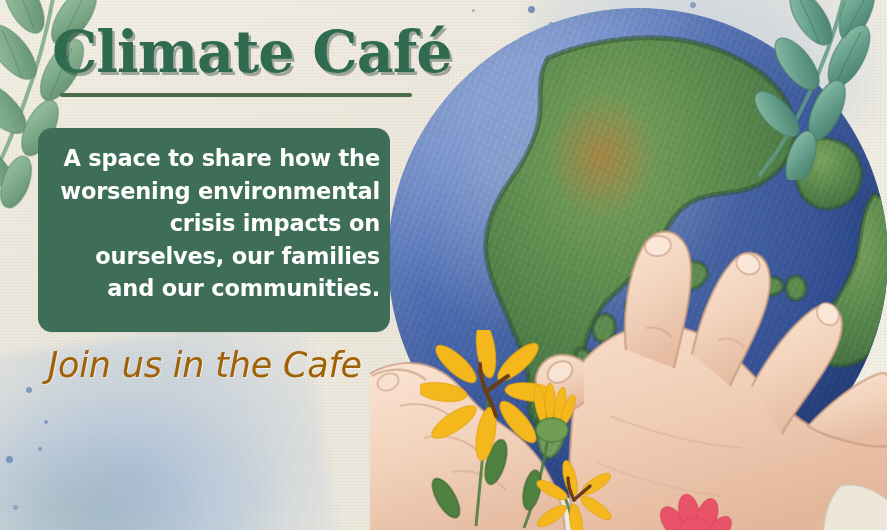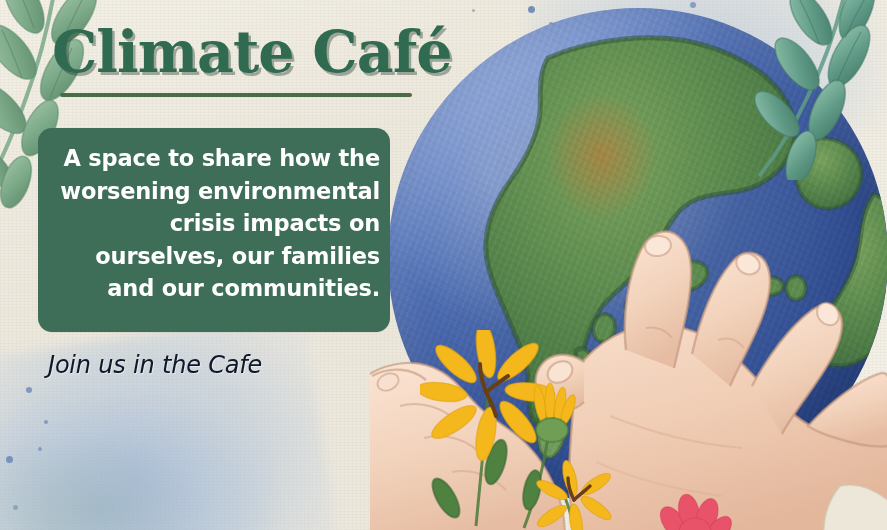--- a/index.html
+++ b/index.html
@@ -121,25 +121,25 @@
     color:#ffffff;
     font-family:"DejaVu Sans", sans-serif;
     font-weight:700;
     font-size:22.5px;
     line-height:32.5px;
     letter-spacing:-.2px;
   }
 
   .tagline {
     position:absolute; left:48px; top:350px;
-    color:#0f172a;
+    color:#a16207;
     font-family:"DejaVu Sans", sans-serif;
     font-style:italic;
     font-weight:400;
-    font-size:24px;
+    font-size:35px;
     line-height:30px;
     letter-spacing:-.2px;
     text-shadow:1px 1px 0 rgba(255,255,255,.45);
     text-align:right;
   }
 </style>
 </head>
 <body>
 
 <div id="poster">

